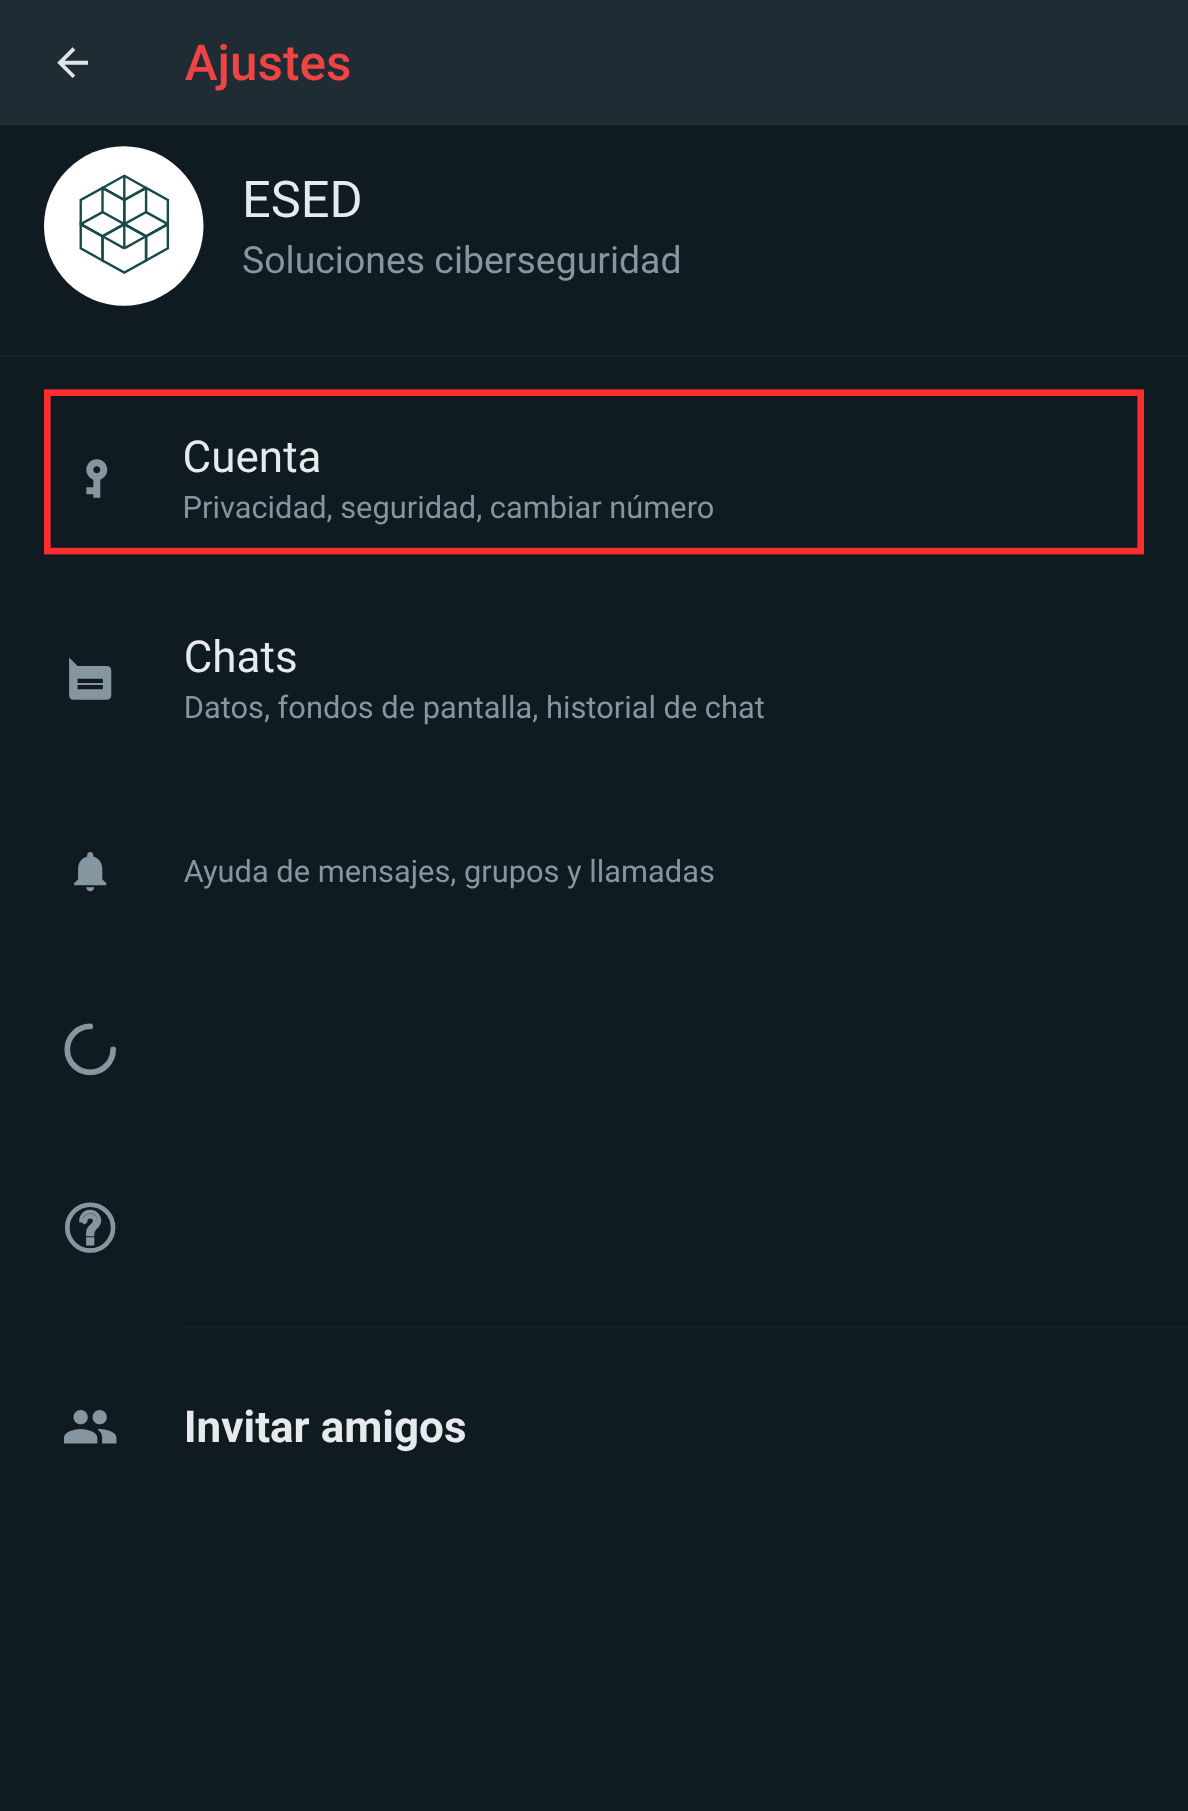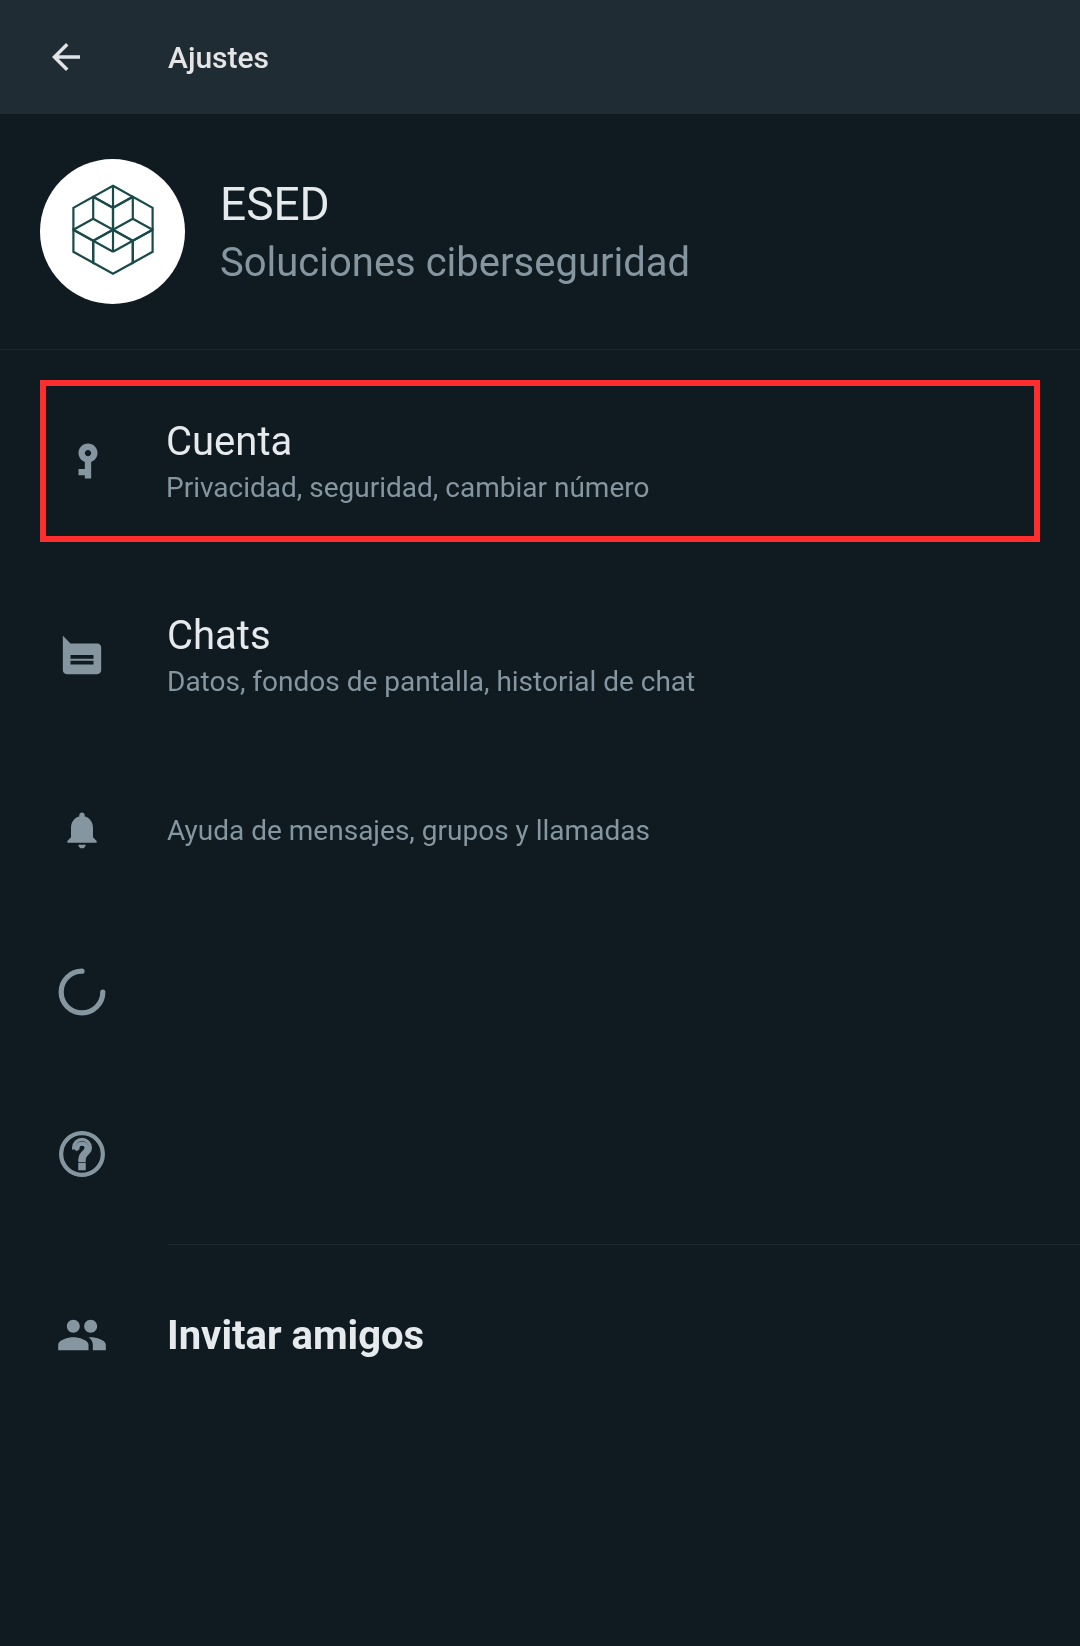--- a/index.html
+++ b/index.html
@@ -30,29 +30,29 @@
       justify-content: center;
       width: 48px;
       height: 48px;
     }
     .back-icon svg {
       width: 42px;
       height: 42px;
       fill: currentColor;
     }
     .header-title {
-      font-size: 30px;
+      font-size: 45px;
       font-weight: 500;
       margin-left: 78px;
-      color: #e5e5e5;
+      color: #ef4444;
     }
     .profile-section {
       display: flex;
       align-items: center;
-      padding: 45px 40px 45px 40px;
+      padding: 19px 40px 45px 40px;
       border-bottom: 1px solid #1c2830;
       cursor: pointer;
     }
     .avatar {
       width: 145px;
       height: 145px;
       border-radius: 50%;
       background-color: #ffffff;
       display: flex;
       align-items: center;
@@ -66,36 +66,36 @@
     .profile-text {
       margin-left: 35px;
     }
     .profile-name {
       font-size: 46px;
       font-weight: 400;
       color: #e6eaec;
       margin-bottom: 8px;
     }
     .profile-status {
-      font-size: 40px;
+      font-size: 34px;
       color: #8696a0;
     }
     .settings-list {
       padding-top: 30px;
     }
     .settings-item {
       display: flex;
       align-items: center;
       padding: 32px 40px 32px 52px;
       cursor: pointer;
       position: relative;
     }
     .settings-item.highlighted {
       margin: 0 40px;
-      padding: 32px 0 32px 12px;
+      padding: 32px 0 20px 12px;
       border: 6px solid #ff2e2e;
     }
     .item-icon {
       width: 60px;
       height: 60px;
       display: flex;
       align-items: center;
       justify-content: center;
       flex-shrink: 0;
     }

